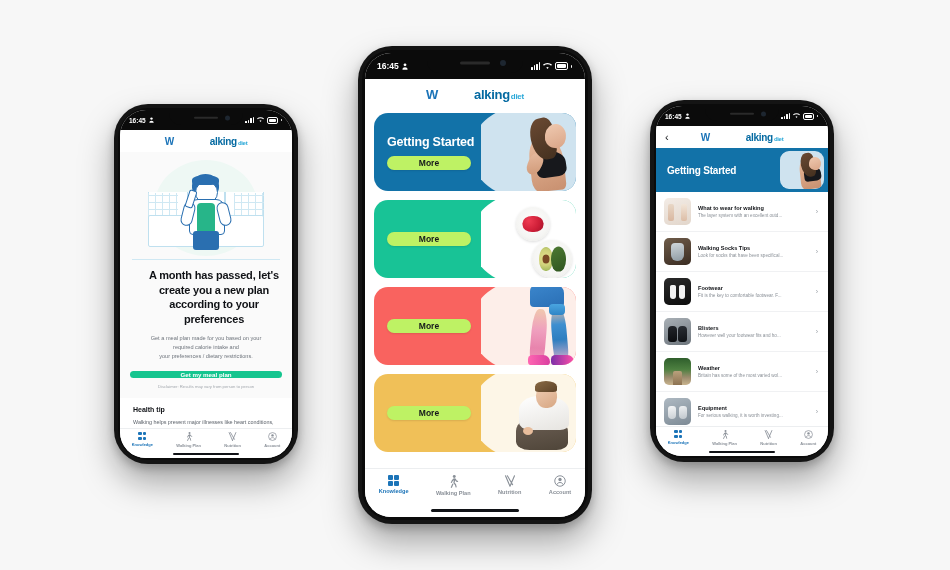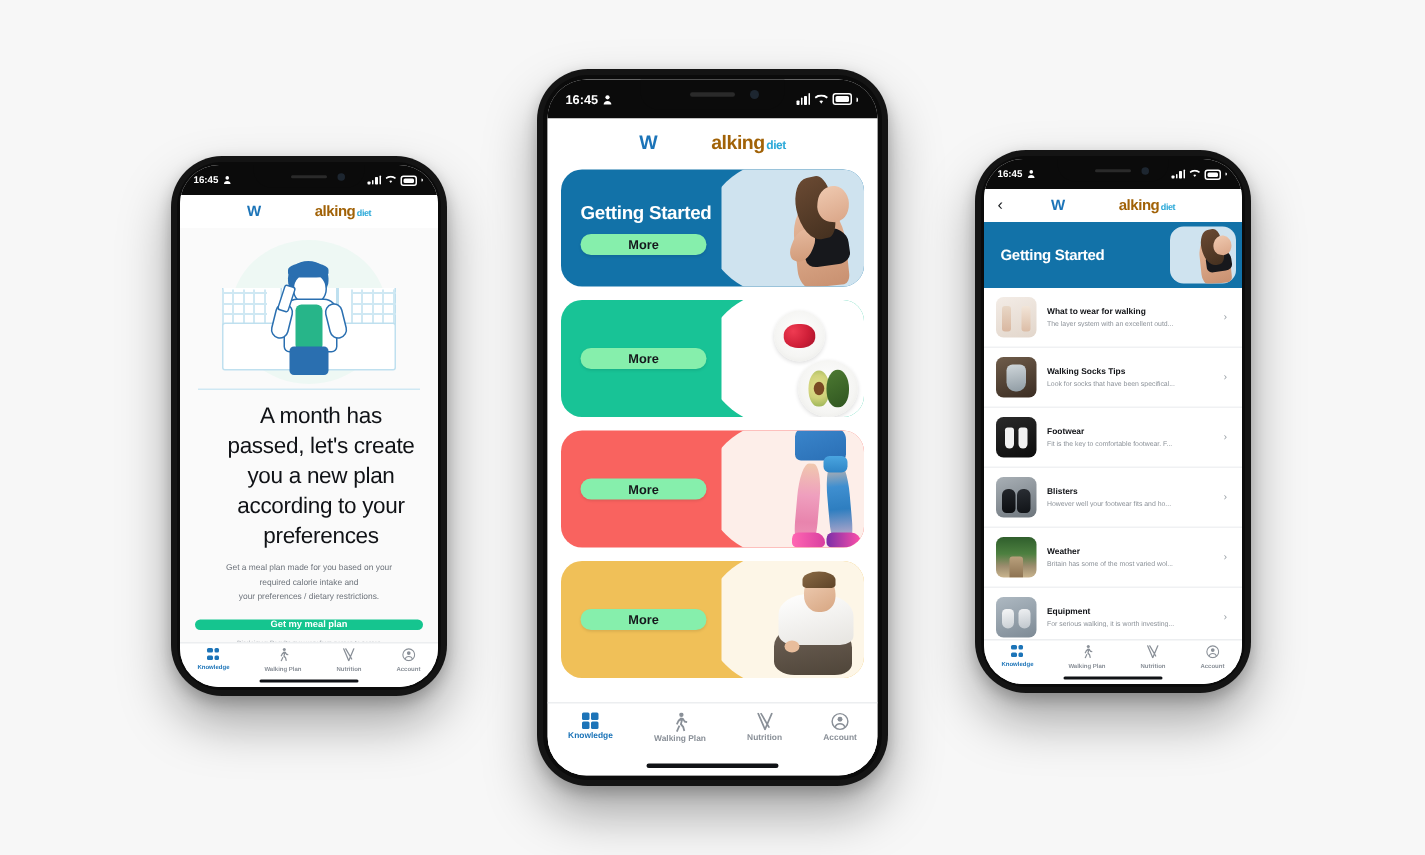--- a/index.html
+++ b/index.html
@@ -33,21 +33,21 @@
   .sig i{display:block;width:1.5px;background:#fff;border-radius:.5px;}
   .batt{border:1px solid #fff;border-radius:2px;position:relative;}
   .batt::after{content:"";position:absolute;left:1px;top:1px;bottom:1px;right:1px;background:#fff;border-radius:1px;}
   .batt-cap{width:1px;background:#fff;border-radius:0 1px 1px 0;}
 
   
   .app-header{flex:0 0 auto;display:flex;align-items:center;justify-content:center;
               background:#fff;position:relative;}
   .logo{display:flex;align-items:baseline;letter-spacing:-.3px;}
   .logo .wmark{color:#1c74b8;font-weight:800;}
-  .logo .wd-main{color:#a16207;font-weight:800;margin-left:36px;}
+  .logo .wd-main{color:#0369a1;font-weight:800;margin-left:36px;}
   .logo .wd-sub{color:#2aa8d8;font-weight:800;}
   .back-chev{position:absolute;color:#15181c;font-weight:400;line-height:1;}
 
   
   .bottom-nav{flex:0 0 auto;display:flex;align-items:flex-start;justify-content:space-around;
               background:#fff;border-top:1px solid #eceef0;}
   .nav-item{display:flex;flex-direction:column;align-items:center;gap:2px;color:#8a9098;}
   .nav-item.active{color:#1c74b8;}
   .nav-label{white-space:nowrap;}
   .home-ind{position:absolute;left:50%;transform:translateX(-50%);background:#101216;border-radius:99px;}
@@ -77,21 +77,21 @@
   #phone-center .bottom-nav{height:42px;padding-top:6px;position:relative;}
   #phone-center .nav-label{font-size:5.6px;font-weight:700;}
   #phone-center .ic-grid{width:11px;height:11px;}
   #phone-center .home-ind{bottom:5px;width:88px;height:3px;}
 
   
   .cat-card{position:relative;border-radius:14px;overflow:hidden;height:78px;flex:0 0 auto;
             display:flex;flex-direction:column;justify-content:center;padding-left:13px;}
   .cat-title{color:#fff;font-weight:700;font-size:12.5px;letter-spacing:-.2px;z-index:3;
              margin-bottom:7px;}
-  .more-btn{background:#86efac;border-radius:7px;width:84px;height:14px;display:flex;
+  .more-btn{background:#bef264;border-radius:7px;width:84px;height:14px;display:flex;
             align-items:center;justify-content:center;font-size:8.5px;font-weight:700;
             color:#15181c;z-index:3;box-shadow:0 1px 2px rgba(0,0,0,.10);}
   .card-art{position:absolute;right:0;top:0;bottom:0;width:47%;z-index:1;overflow:hidden;}
   .card-blob{position:absolute;right:-18%;top:-12%;width:130%;height:124%;border-radius:50% 0 0 50%;}
 
   
   .art-runner{position:absolute;right:4px;top:4px;bottom:0;width:74px;}
   .runner-body{position:absolute;right:8px;bottom:0;width:34px;height:56px;
      background:linear-gradient(165deg,#e9bda2 0%,#dba888 45%,#c89070 100%);
      border-radius:40% 52% 12% 22%;transform:rotate(-6deg);}
@@ -193,21 +193,21 @@
   .ip-arm{position:absolute;top:28px;width:10px;height:22px;border:1.4px solid #2a6fb0;
      background:#fff;border-radius:6px;}
   .ip-arm.l{left:1px;transform:rotate(14deg);}
   .ip-arm.r{right:1px;transform:rotate(-14deg);}
   .ip-legs{position:absolute;left:12px;top:57px;width:26px;height:19px;background:#2a6fb0;border-radius:3px;}
   .ip-bottle{position:absolute;left:6px;top:16px;width:6px;height:16px;background:#fff;
      border:1.3px solid #2a6fb0;border-radius:2px;transform:rotate(18deg);}
   .illo-line{position:absolute;left:12px;right:12px;bottom:4px;height:1.4px;background:#cfe8f3;}
 
   .plan-text{padding:4px 13px 0 13px;text-align:center;flex:0 0 auto;}
-  .plan-head{font-size:15px;font-weight:400;color:#101216;line-height:1.34;letter-spacing:-.2px;margin-left:16px;}
+  .plan-head{font-size:11px;font-weight:700;color:#101216;line-height:1.34;letter-spacing:-.2px;margin-left:16px;}
   .plan-sub{font-size:5.6px;color:#6d737b;line-height:1.62;margin-top:7px;}
   .plan-cta{margin:10px 10px 0 10px;height:19px;border-radius:5px;background:#15c58f;
      display:flex;align-items:center;justify-content:center;color:#fff;font-size:6.2px;font-weight:700;}
   .plan-disc{font-size:4.2px;color:#a3a8ae;text-align:center;margin-top:6px;}
   .tip-box{margin-top:9px;background:#fff;padding:8px 13px 0 13px;flex:1 1 auto;}
   .tip-title{font-size:7px;font-weight:700;color:#101216;}
   .tip-text{font-size:5.4px;color:#5d636b;line-height:1.65;margin-top:5px;}
 
   
   #phone-right{left:650px;top:100px;width:184px;height:362px;}

